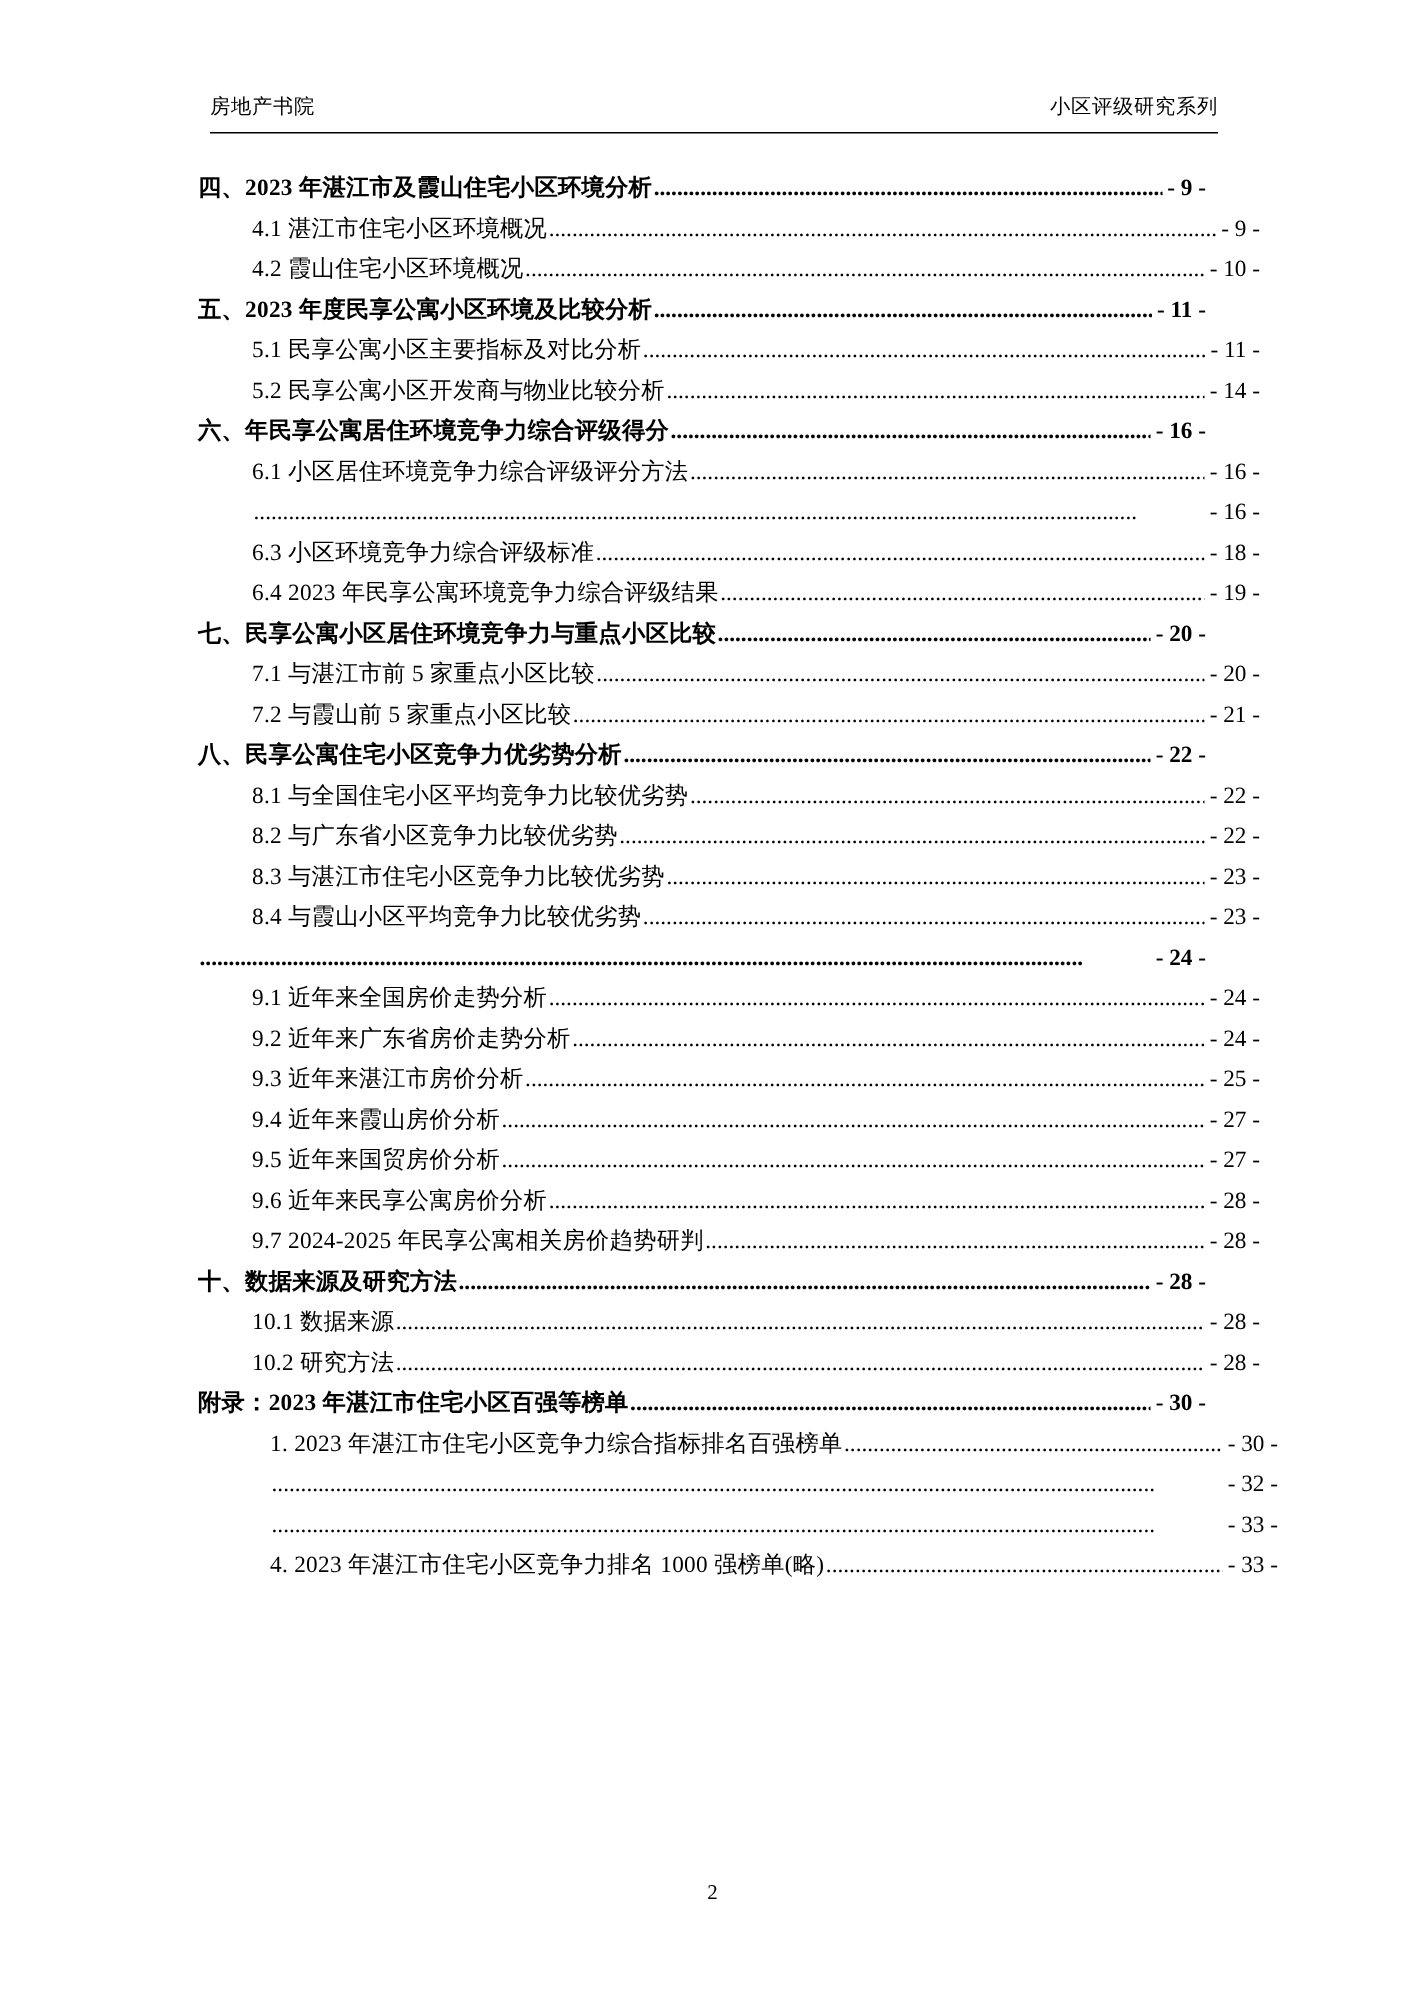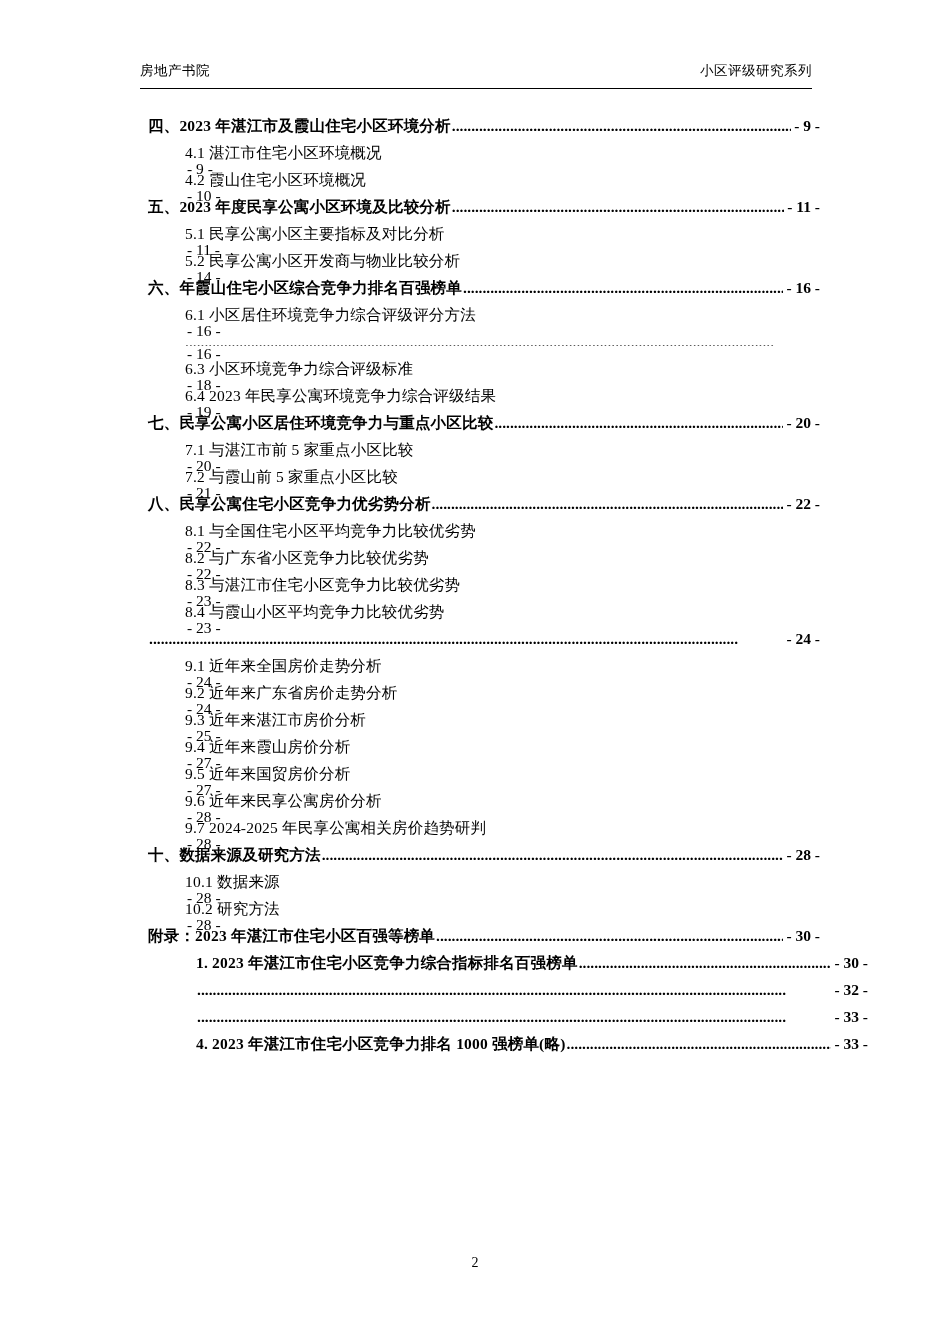--- a/index.html
+++ b/index.html
@@ -41,21 +41,21 @@
     top: 88px;
     left: 140px;
     width: 672px;
     height: 1px;
     background: #000;
   }
   
   .toc {
     position: absolute;
     top: 118px;
-    left: 148px;
+    left: 132px;
     width: 672px;
   }
   .toc-row {
     display: flex;
     align-items: baseline;
     width: 100%;
     white-space: nowrap;
     line-height: 1.0;
     margin-bottom: 0px;
     height: 27px;
@@ -78,25 +78,23 @@
     padding-left: 2px;
     white-space: nowrap;
   }
   .lvl1 {
     font-weight: bold;
     padding-left: 0px;
   }
   .lvl1 .label, .lvl1 .page-no { font-weight: bold; }
   .lvl2 {
     padding-left: 36px;
-    flex-direction: column;
   }
   .lvl3 {
     padding-left: 48px;
-    font-weight: bold;
   }
   .appendix {
     font-weight: bold;
   }
   .appendix .label, .appendix .page-no { font-weight: bold; }
   
   .footer {
     position: absolute;
     top: 1255px;
     left: 0;
@@ -142,21 +140,21 @@
         <span class="label">5.1  民享公寓小区主要指标及对比分析</span>
         <span class="leader">........................................................................................................................................................</span>
         <span class="page-no">- 11 -</span>
       </div>
       <div class="toc-row lvl2">
         <span class="label">5.2  民享公寓小区开发商与物业比较分析</span>
         <span class="leader">........................................................................................................................................................</span>
         <span class="page-no">- 14 -</span>
       </div>
       <div class="toc-row lvl1">
-        <span class="label">六、年霞山住宅小区综合竞争力排名百强榜单</span>
+        <span class="label">六、年民享公寓居住环境竞争力综合评级得分</span>
         <span class="leader">........................................................................................................................................................</span>
         <span class="page-no">- 16 -</span>
       </div>
       <div class="toc-row lvl2">
         <span class="label">6.1  小区居住环境竞争力综合评级评分方法</span>
         <span class="leader">........................................................................................................................................................</span>
         <span class="page-no">- 16 -</span>
       </div>
       <div class="toc-row lvl2">
         <span class="leader">........................................................................................................................................................</span>

